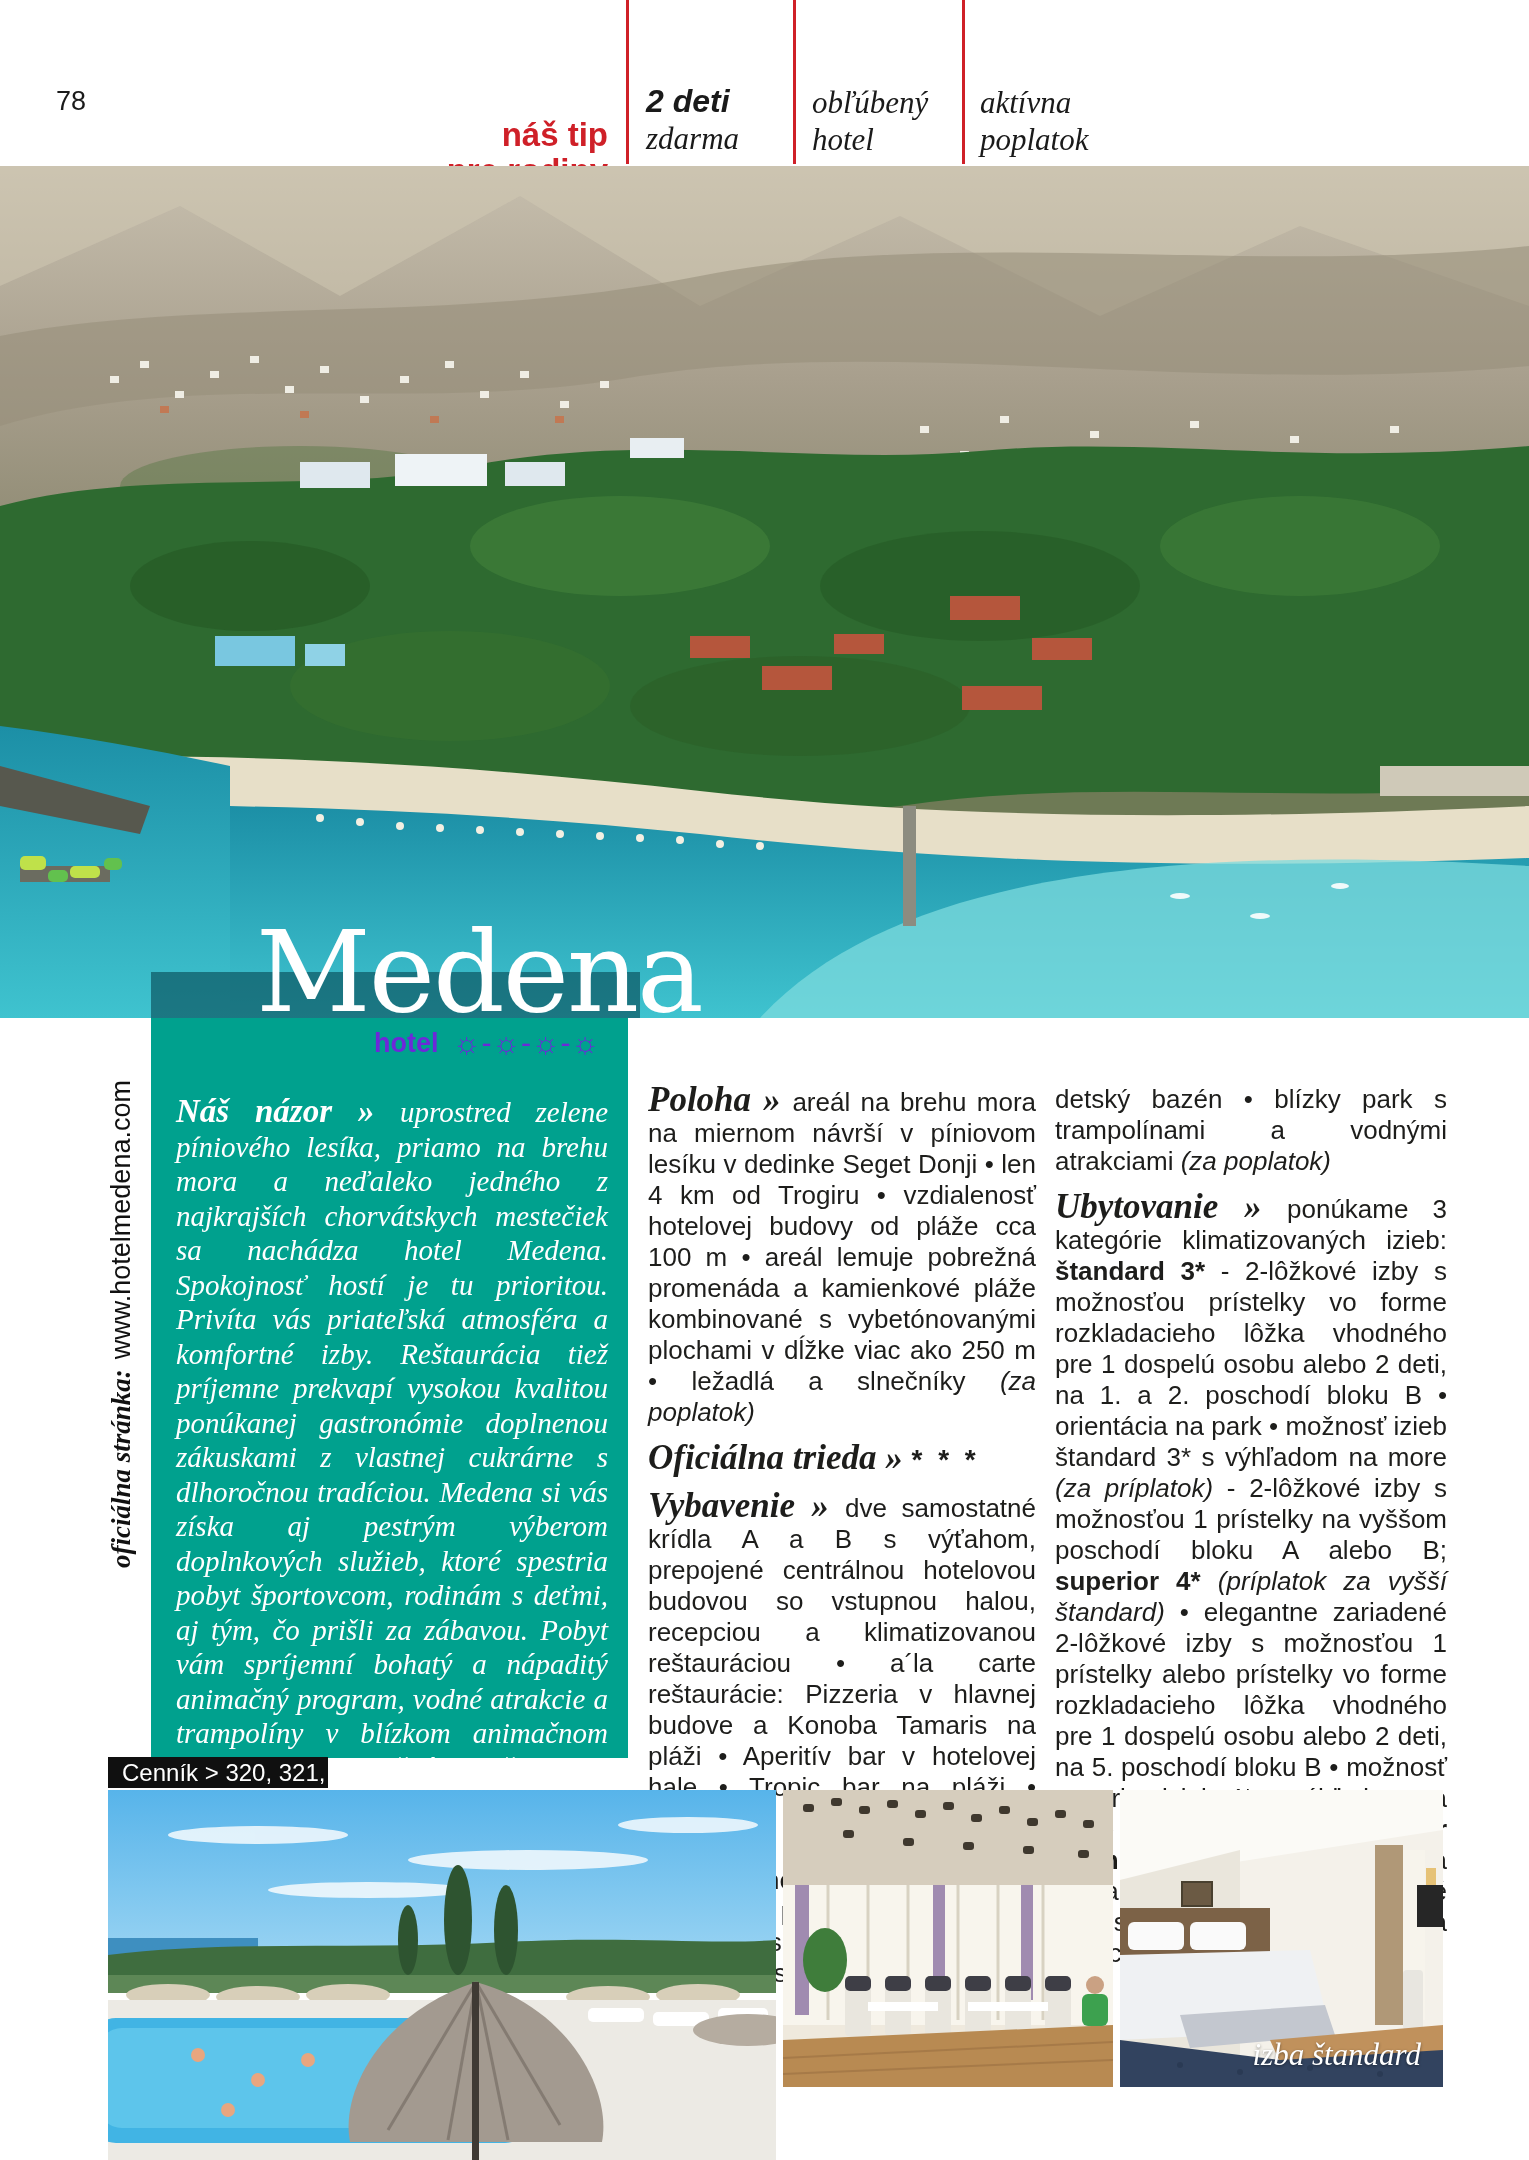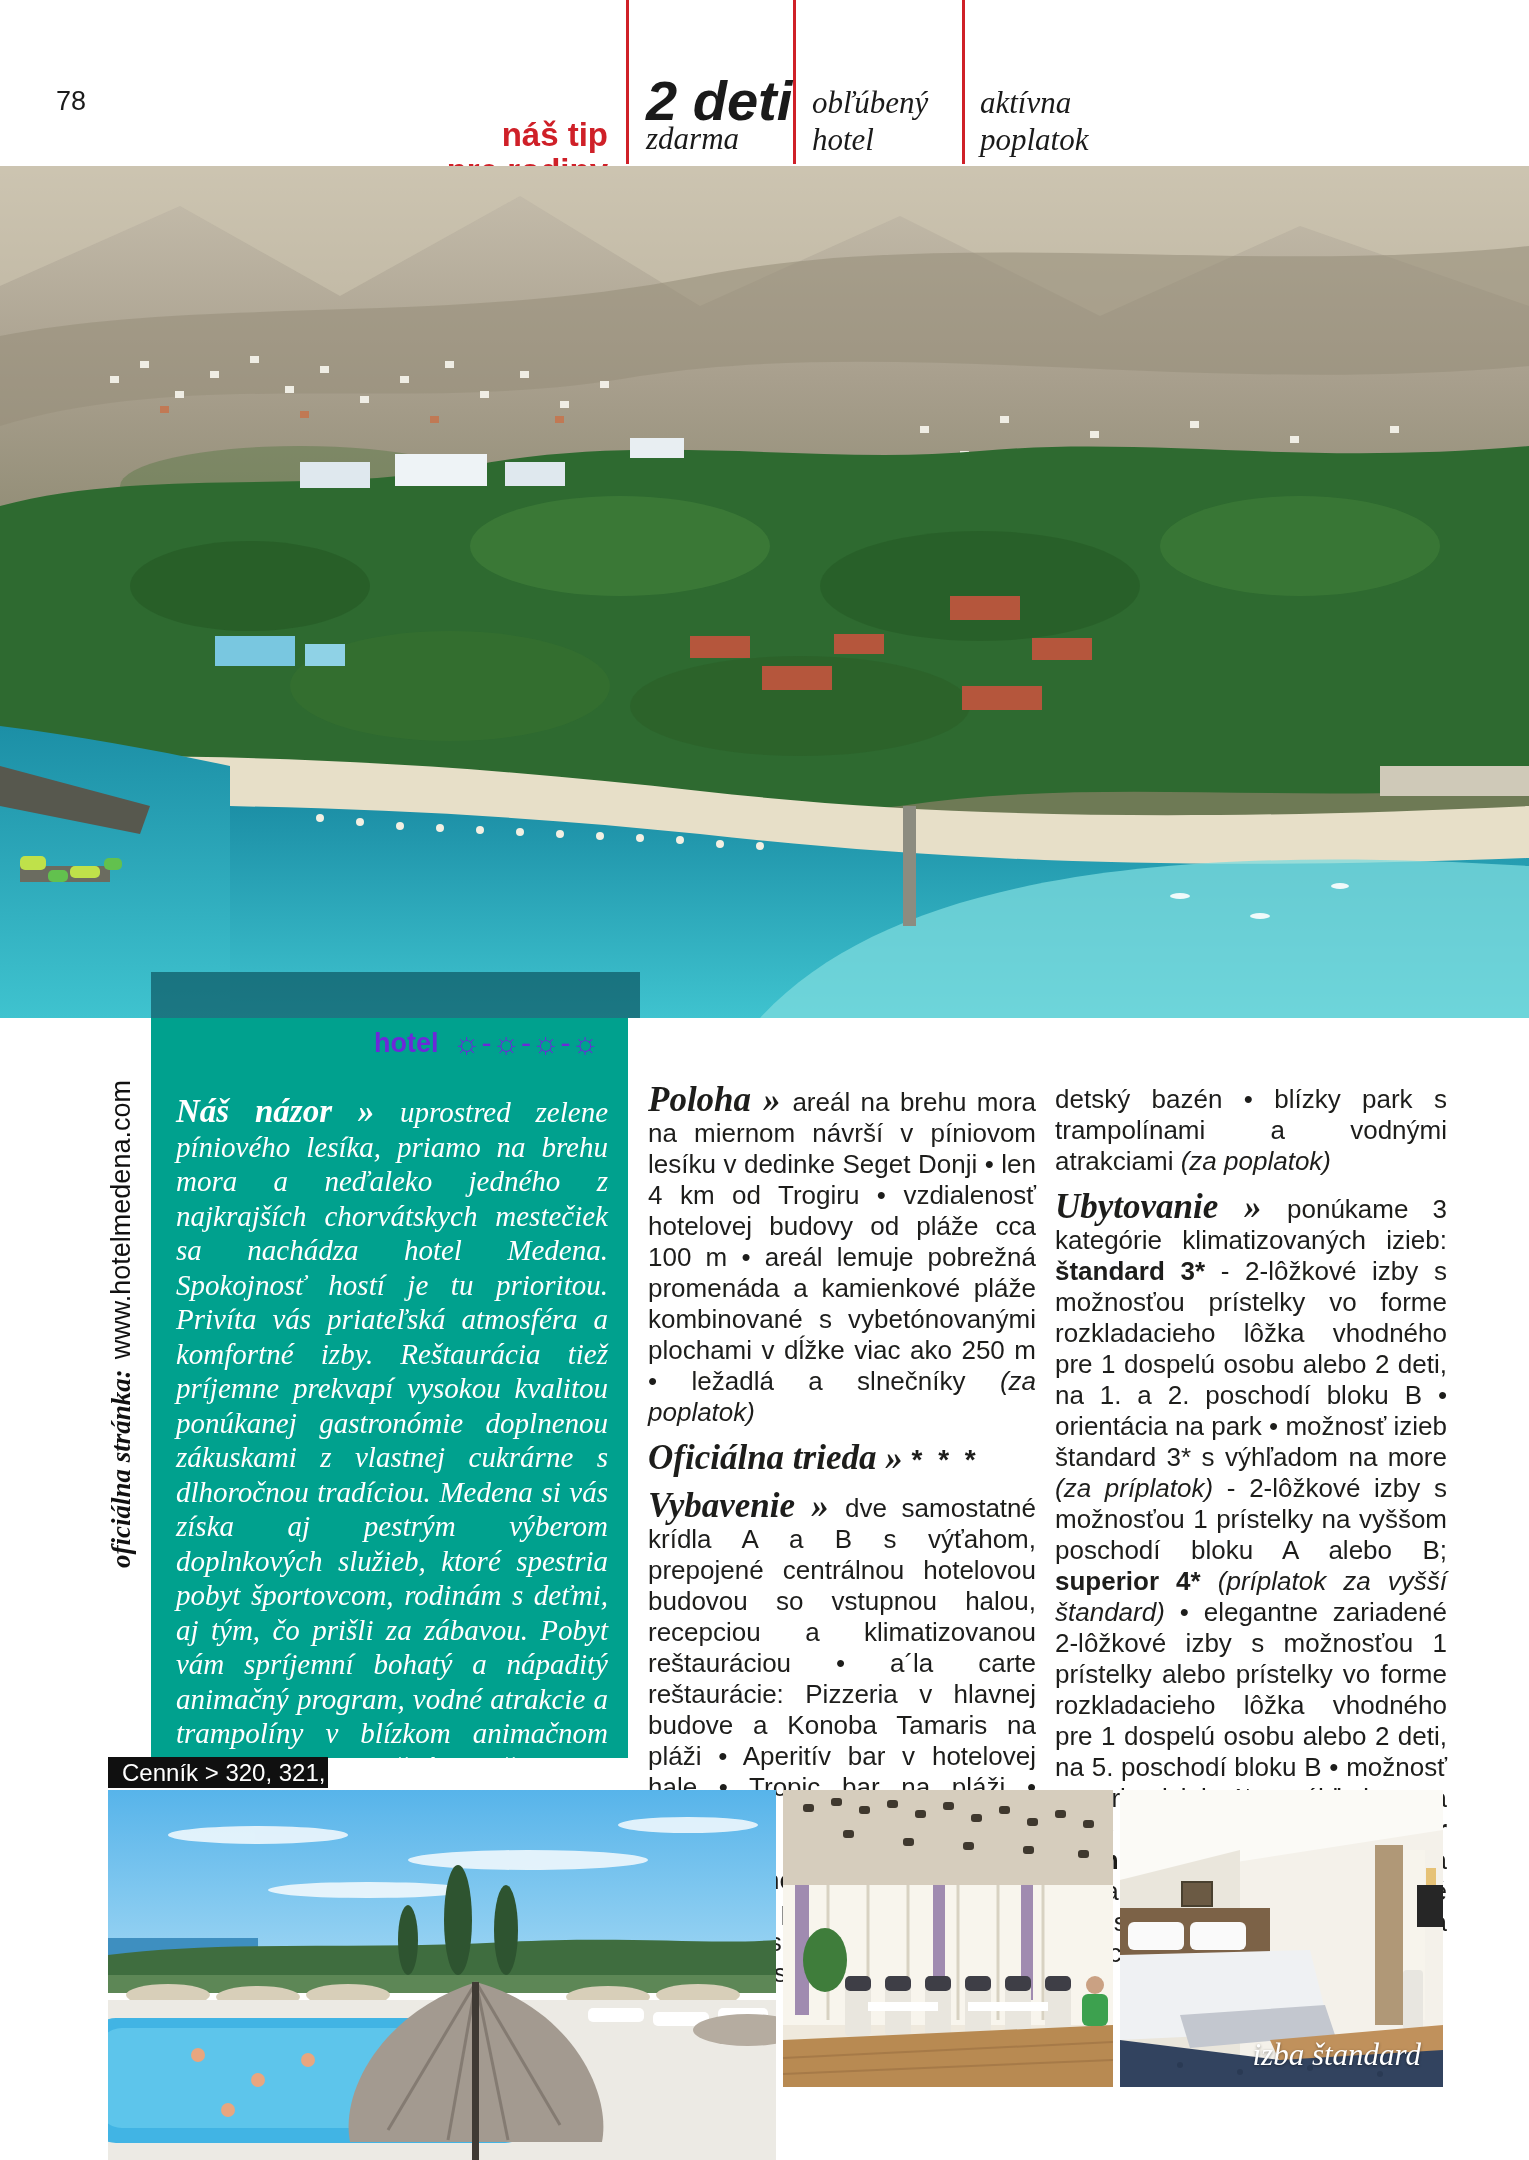--- a/index.html
+++ b/index.html
@@ -13,21 +13,21 @@
         font-family:"Liberation Sans",sans-serif;color:var(--textdark);}
 
   
   .pagenum{position:absolute;left:56px;top:86px;font-size:27px;color:#1a1a1a;}
   .vline{position:absolute;top:0;width:3px;height:164px;background:var(--red);}
   .vl1{left:626px}.vl2{left:793px}.vl3{left:962px}
   .badge{position:absolute;white-space:nowrap;}
   .badge-red{left:350px;top:88px;width:258px;text-align:right;color:var(--red);
              font-weight:bold;font-size:33px;line-height:36px;margin-top:29px;}
   .badge-2deti{left:646px;top:80px;}
-  .badge-2deti .l1{font-weight:bold;font-style:italic;font-size:56px;line-height:42px;}
+  .badge-2deti .l1{font-weight:bold;font-style:italic;font-size:32px;line-height:42px;}
   .badge-2deti .l2{font-family:"Liberation Serif",serif;font-style:italic;font-size:31px;line-height:33px;}
   .badge-serif{font-family:"Liberation Serif",serif;font-style:italic;font-size:31px;line-height:37px;}
   .badge-obl{left:812px;top:84px;}
   .badge-akt{left:980px;top:84px;}
 
   
   .photo{position:absolute;overflow:hidden;}
   .photo svg{display:block;width:100%;height:100%;}
   .aerial{left:0;top:166px;width:1529px;height:852px;}
   .pool{left:108px;top:1790px;width:668px;height:370px;}
@@ -212,20 +212,21 @@
       </g>
       <g fill="#ffffff" opacity="0.9">
         <ellipse cx="1180" cy="730" rx="10" ry="3"></ellipse>
           <ellipse cx="1260" cy="750" rx="10" ry="3"></ellipse>
           <ellipse cx="1340" cy="720" rx="9" ry="3"></ellipse>
       </g>
     </svg>
   </div>
 
   <div class="title-band"></div>
+  <div class="hotel-title">Medena</div>
 
   <div class="tealbox"></div>
   <div class="rating">
     <span class="cat">hotel</span>
     <span class="suns">☼-☼-☼-☼</span>
   </div>
   <div class="opinion"><span class="run-h">Náš názor » </span><span class="run-n">uprostred zelene píniového lesíka, priamo na brehu mora a neďaleko jedného z najkrajších chorvátskych mestečiek sa nachádza hotel Medena. Spokojnosť hostí je tu prioritou. Privíta vás priateľská atmosféra a komfortné izby. Reštaurácia tiež príjemne prekvapí vysokou kvalitou ponúkanej gastronómie doplnenou zákuskami z vlastnej cukrárne s dlhoročnou tradíciou. Medena si vás získa aj pestrým výberom doplnkových služieb, ktoré spestria pobyt športovcom, rodinám s deťmi, aj tým, čo prišli za zábavou. Pobyt vám spríjemní bohatý a nápaditý animačný program, vodné atrakcie a trampolíny v blízkom animačnom parku či spoločné cvičenie v hotelovom bazéne.</span></div>
 
   <div class="vertical">
     <span class="vlabel">oficiálna stránka:</span><span class="vurl">www.hotelmedena.com</span>

